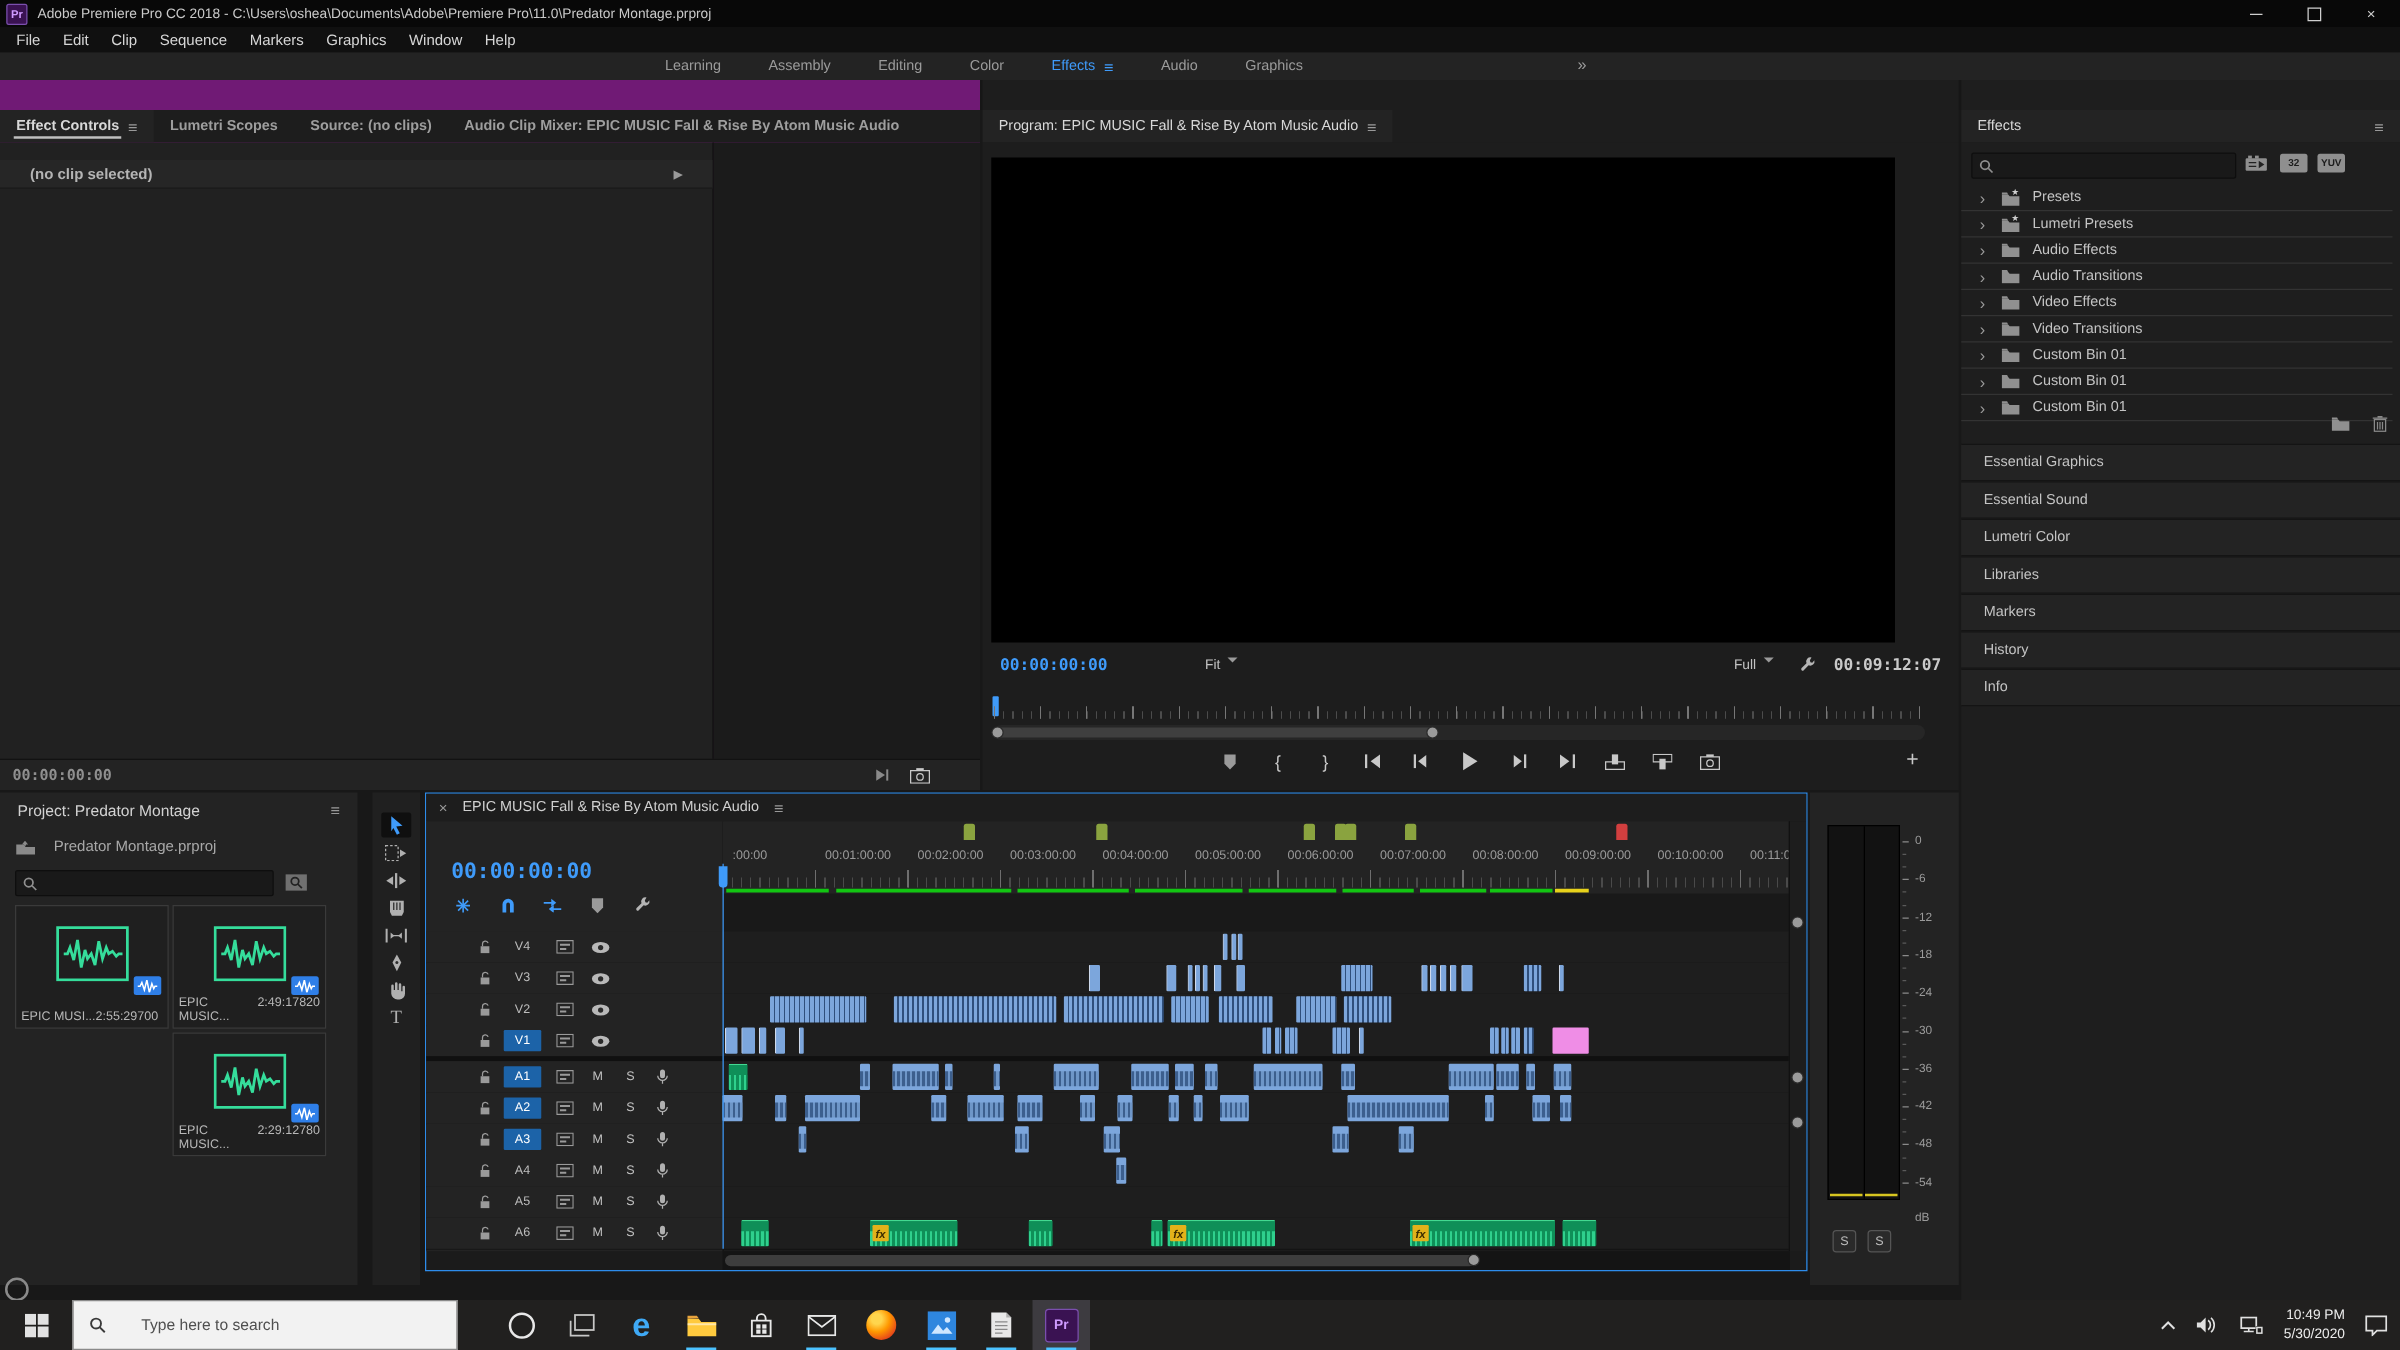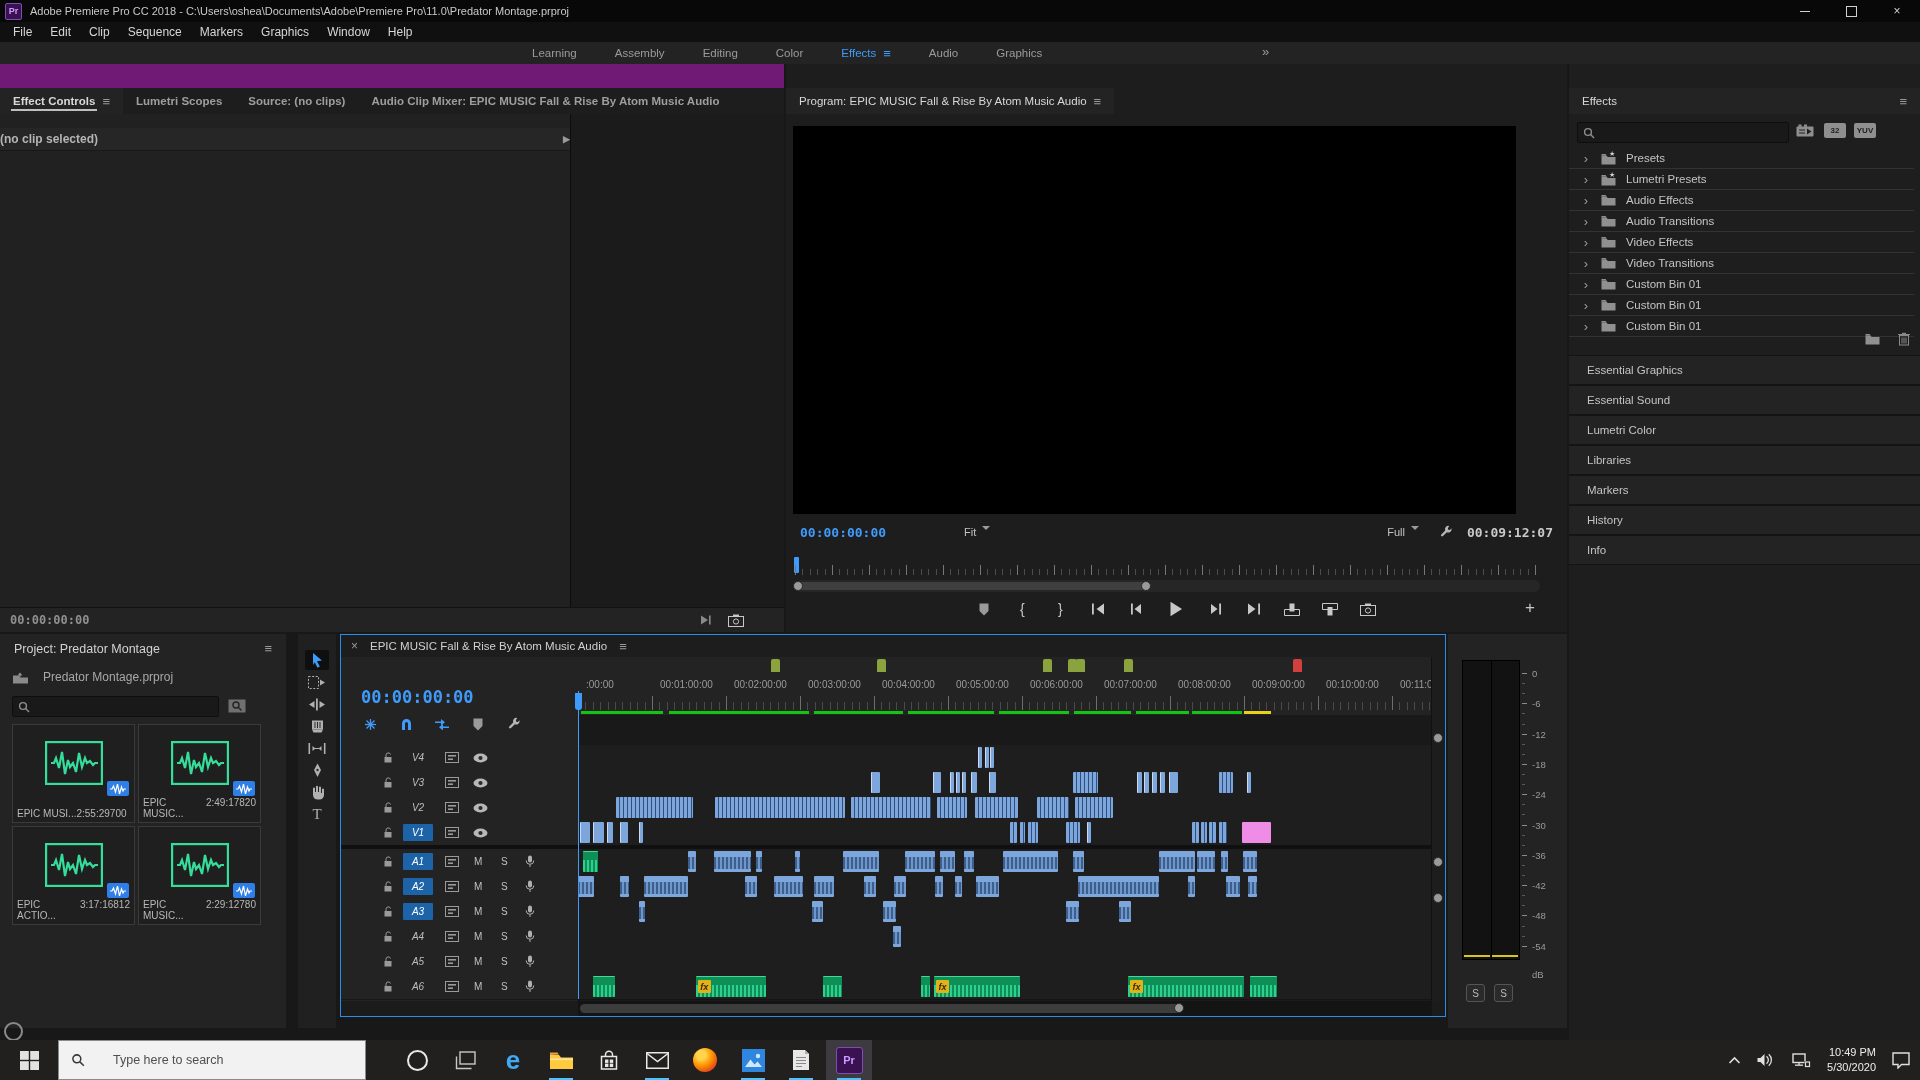--- a/index.html
+++ b/index.html
@@ -34,21 +34,21 @@
   .tab{padding:0 13px;display:flex;align-items:center;gap:7px;font-size:11.5px;color:#9e9e9e;white-space:nowrap;position:relative;}
   .tab.active{background:#232323;color:#d8d8d8;}
   .tab.underlined::after{content:"";position:absolute;left:11px;right:26px;bottom:3px;height:2px;background:#bfbfbf;}
 
   
   #left-group{left:0;top:64px;width:784px;height:568px;background:#701a75;font-weight:bold;}
   #lp-tabs{top:24px;}
   #lp-content{position:absolute;left:0;top:50px;width:570px;bottom:24px;background:#212121;border-right:1px solid #0c0c0c;}
   #lp-right{position:absolute;left:571px;top:50px;right:0;bottom:24px;background:#1b1b1b;}
   #lp-row{position:absolute;left:0;right:0;top:14px;height:22px;background:#262626;border-bottom:1px solid #181818;
-          display:flex;align-items:center;padding:0 0;color:#b4b4b4;}
+          display:flex;align-items:center;padding:0 24px;color:#b4b4b4;}
   #lp-row .tri{margin-left:auto;color:#9a9a9a;font-size:9px;}
   #lp-bottom{position:absolute;left:0;right:0;bottom:0;height:24px;background:#232323;border-top:1px solid #121212;
              display:flex;align-items:center;}
   #lp-bottom .tc{margin-left:10px;color:#8f8f8f;font-size:12px;}
   #lp-bottom .btns{margin-left:auto;margin-right:40px;display:flex;gap:16px;}
 
   
   #program-group{left:786px;top:64px;width:781px;height:568px;background:#1d1d1d;}
   #pm-tabs{top:24px;}
   #pm-video{position:absolute;left:7px;top:62px;width:723px;height:388px;background:#000;}
@@ -120,21 +120,21 @@
   #tl-ticks{position:absolute;left:0;right:0;top:36px;height:17px;
             background-image:repeating-linear-gradient(90deg,#6e6e6e 0 1px,transparent 1px 74px),
                              repeating-linear-gradient(90deg,#4a4a4a 0 1px,transparent 1px 7.4px);
             background-size:100% 14px,100% 8px;background-position:bottom left,bottom left;background-repeat:no-repeat;}
   .tl-marker{position:absolute;top:2px;width:9px;height:13px;border-radius:2px 2px 0 0;}
   .tl-marker::after{content:"";position:absolute;left:0;top:12px;border-left:4.5px solid transparent;border-right:4.5px solid transparent;border-top:4px solid inherit;}
   .rseg{position:absolute;top:54px;height:3px;}
   #tl-empty{position:absolute;left:237px;top:80px;width:854px;height:30px;background:#191919;border-bottom:1px solid #141414;}
   .trackhdr{position:absolute;left:0;width:237px;height:25px;background:#232323;border-bottom:1px solid #181818;}
   .th{position:absolute;top:0;height:25px;display:flex;align-items:center;}
-  .th-label{justify-content:center;width:30px;height:17px;top:4px;border-radius:1px;font-size:10px;color:#bdbdbd;font-style:italic;}
+  .th-label{justify-content:center;width:30px;height:17px;top:4px;border-radius:1px;font-size:10px;color:#bdbdbd;}
   .th-label.tgt{background:#1c63a8;color:#fff;}
   .th-ms{font-size:10px;color:#c0c0c0;}
   .lane{position:absolute;left:237px;width:854px;height:25px;background:#1e1e1e;border-bottom:1px solid #141414;}
   .trackdiv{position:absolute;left:0;width:1091px;height:4px;background:#101010;}
   .clip{position:absolute;top:2px;bottom:2px;border-radius:1px;box-sizing:border-box;}
   .cv{background:#7ca6dc;border-left:1px solid #cdd9ec;}
   .cs{background:repeating-linear-gradient(90deg,#7ca6dc 0 3px,#2f4f7c 3px 4px);}
   .ca{background:#7ca6dc;overflow:hidden;}
   .ca::before{content:"";position:absolute;left:0;right:0;top:30%;bottom:14%;
               background:repeating-linear-gradient(90deg,#3c5f8e 0 2px,#6e96c8 2px 4px);}
@@ -610,39 +610,20 @@
             </span>
           </div>
           <div class="pj-badge blue">
             <svg width="16" height="10">
               <path d="M0 5h2l1.5-3 2 6 2-8 2 10 2-7 1.5 4 1-2h2" fill="none" stroke="currentColor" stroke-width="1.2"></path>
             </svg>
           </div>
           <div class="pj-cap">
             <span>EPIC MUSIC...</span>
             <span>2:49:17820</span>
-          </div>
-        </div>
-        <div class="pj-cell" style="left:0px;top:102px">
-          <div class="pj-thumb">
-            <span class="ic">
-              <svg width="58" height="44" viewBox="0 0 58 44">
-                <rect x="1" y="1" width="56" height="42" fill="none" stroke="#35dd9b" stroke-width="2.4"></rect>
-                <path d="M6 22h3l2-5 3 10 3-16 3 22 3-14 2 7 3-4 3 9 3-19 3 14 3-9 2 5 3-2 3 4 2-2h3" fill="none" stroke="#35dd9b" stroke-width="2.2"></path>
-              </svg>
-            </span>
-          </div>
-          <div class="pj-badge blue">
-            <svg width="16" height="10">
-              <path d="M0 5h2l1.5-3 2 6 2-8 2 10 2-7 1.5 4 1-2h2" fill="none" stroke="currentColor" stroke-width="1.2"></path>
-            </svg>
-          </div>
-          <div class="pj-cap">
-            <span>EPIC ACTIO...</span>
-            <span>3:17:16812</span>
           </div>
         </div>
         <div class="pj-cell" style="left:126px;top:102px">
           <div class="pj-thumb">
             <span class="ic">
               <svg width="58" height="44" viewBox="0 0 58 44">
                 <rect x="1" y="1" width="56" height="42" fill="none" stroke="#35dd9b" stroke-width="2.4"></rect>
                 <path d="M6 22h3l2-5 3 10 3-16 3 22 3-14 2 7 3-4 3 9 3-19 3 14 3-9 2 5 3-2 3 4 2-2h3" fill="none" stroke="#35dd9b" stroke-width="2.2"></path>
               </svg>
             </span>

